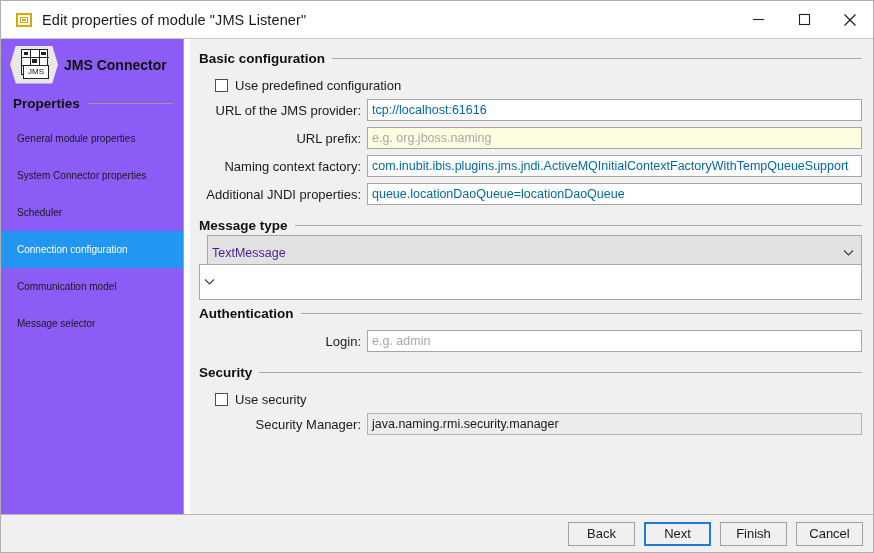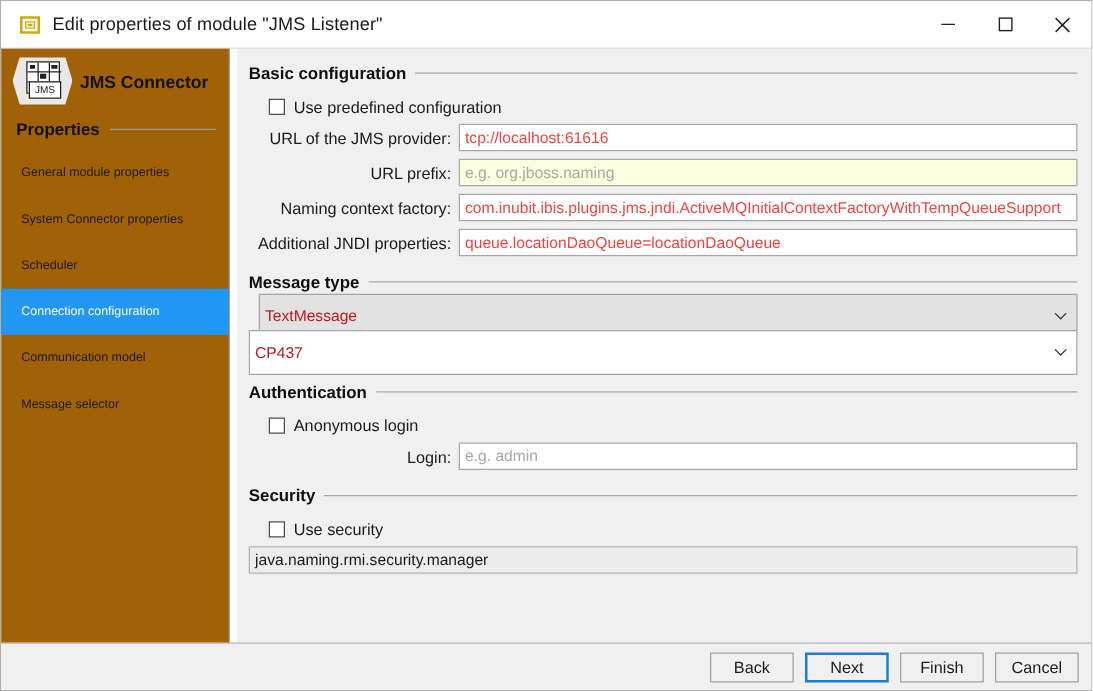--- a/index.html
+++ b/index.html
@@ -71,21 +71,21 @@
   .body-row {
     flex: 1 1 auto;
     display: flex;
     min-height: 0;
     border-top: 1px solid #c8c8c8;
   }
 
   .sidebar {
     width: 183px;
     flex: 0 0 183px;
-    background: #a16207;
+    background: #8b5cf6;
     border-right: 1px solid #a0a0a0;
     padding-top: 0;
     position: relative;
   }
   .connector-head {
     height: 51px;
     display: flex;
     align-items: center;
     padding-left: 9px;
   }
@@ -237,21 +237,21 @@
     font-size: 13px;
     color: #1a1a1a;
     white-space: nowrap;
   }
   .field-input {
     flex: 1 1 auto;
     height: 22px;
     border: 1px solid #a6a6a6;
     background: #ffffff;
     font-size: 12.5px;
-    color: #ef4444;
+    color: #0369a1;
     line-height: 20px;
     padding: 0 4px;
     white-space: nowrap;
     overflow: hidden;
     min-width: 0;
   }
   .field-input.hint {
     background: #fcfce0;
     color: #a8a8a8;
   }
@@ -269,21 +269,21 @@
     color: #777;
     font-size: 11px;
   }
 
   .combo {
     flex: 1 1 auto;
     height: 36px;
     border: 1px solid #a6a6a6;
     background: #ffffff;
     font-size: 12.5px;
-    color: #b91c1c;
+    color: #4c1d95;
     display: flex;
     align-items: center;
     padding: 0 4px;
     min-width: 0;
   }
   .combo.grey { background: #e2e2e2; border-color: #a6a6a6; }
   .combo .cval { flex: 1 1 auto; white-space: nowrap; overflow: hidden; }
   .combo .arrow {
     flex: 0 0 auto;
     margin-right: 3px;
@@ -445,60 +445,56 @@
                   <polyline points="1,1.5 5.5,6 10,1.5" fill="none" stroke="#3c3c3c" stroke-width="1.1"></polyline>
                 </svg>
             </span>
           </div>
         </div>
 
         <div class="spacer-xs"></div>
 
         <div class="field-row">
           <div class="combo">
-            <span class="cval">CP437</span>
             <span class="arrow">
               <svg width="11" height="8" viewBox="0 0 11 8">
                   <polyline points="1,1.5 5.5,6 10,1.5" fill="none" stroke="#3c3c3c" stroke-width="1.1"></polyline>
                 </svg>
             </span>
           </div>
         </div>
 
         <div class="spacer-sm"></div>
 
         <div class="group-head">
           <div class="lbl">Authentication</div>
           <div class="rule"></div>
         </div>
 
-        <div class="check-row">
-          <span class="cbox"></span>
-          <span class="ctext">Anonymous login</span>
-        </div>
 
         <div class="field-row">
           <div class="field-label">Login:</div>
           <div class="field-input hint-plain">e.g. admin</div>
         </div>
 
 
         <div class="spacer-sm"></div>
 
         <div class="group-head">
           <div class="lbl">Security</div>
           <div class="rule"></div>
         </div>
 
         <div class="check-row">
           <span class="cbox"></span>
           <span class="ctext">Use security</span>
         </div>
 
         <div class="field-row">
+          <div class="field-label">Security Manager:</div>
           <div class="field-input disabled">java.naming.rmi.security.manager</div>
         </div>
 
       </div>
     </div>
   </div>
 
   <div class="footer">
     <div class="btn">Back</div>
     <div class="btn primary">Next</div>

